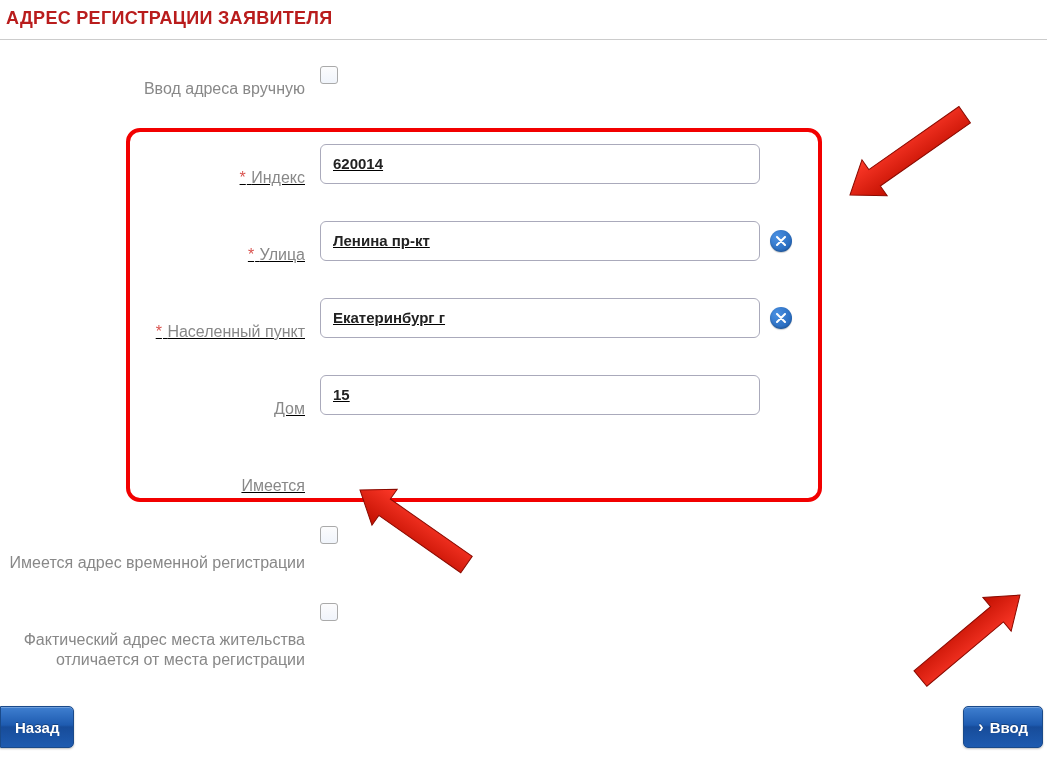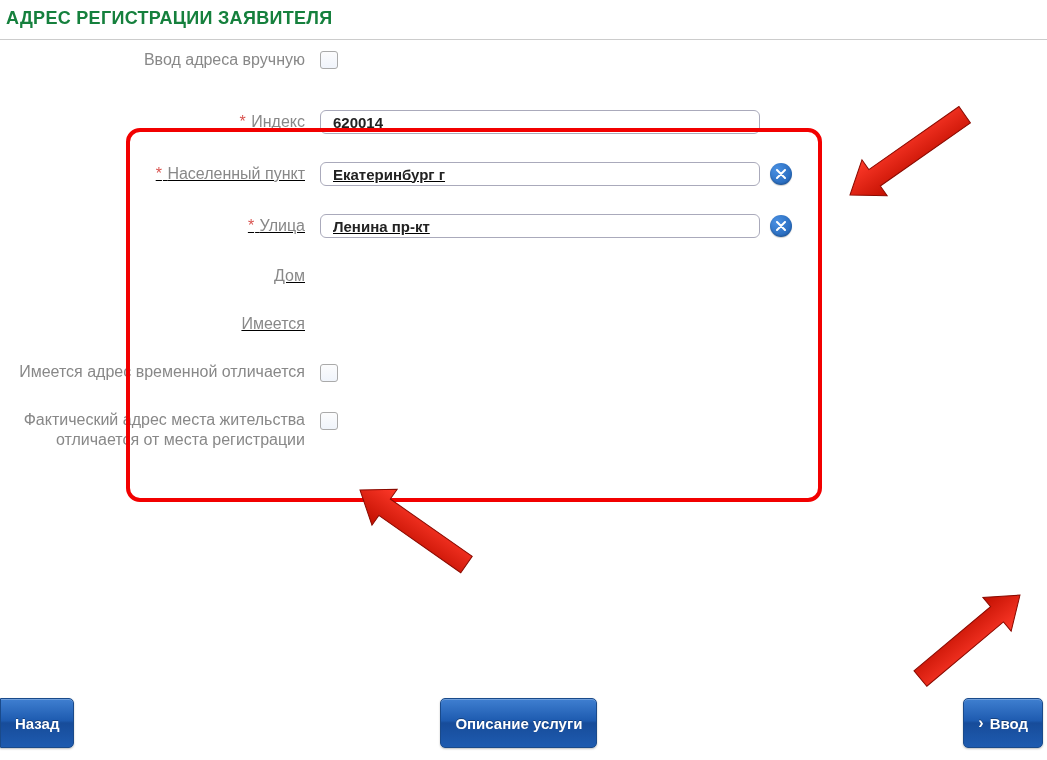--- a/index.html
+++ b/index.html
@@ -15,40 +15,41 @@
       position: relative;
       overflow: hidden;
     }
     .header {
       padding: 8px 6px 10px 6px;
       border-bottom: 1px solid #ccc;
     }
     .header h2 {
       font-size: 18px;
       font-weight: bold;
-      color: #15803d;
+      color: #b91c1c;
       letter-spacing: 0.3px;
     }
     .form-area {
       padding: 10px 0 0 0;
       position: relative;
     }
     .form-row {
       display: flex;
       align-items: center;
       margin-bottom: 28px;
       position: relative;
     }
     .label-col {
       width: 320px;
       text-align: right;
       padding-right: 15px;
       color: #888;
       font-size: 16px;
       line-height: 20px;
+      margin-top: 29px;
     }
     .label-col .req {
       color: #d9534f;
       margin-right: 1px;
     }
     .input-col {
       position: relative;
       display: flex;
       align-items: center;
     }
@@ -56,21 +57,21 @@
       width: 18px;
       height: 18px;
       border: 1px solid #aaa;
       border-radius: 3px;
       background: linear-gradient(#fcfcfd, #f0f4fb);
       display: inline-block;
       position: relative;
     }
     .text-input {
       width: 440px;
-      height: 24px;
+      height: 40px;
       border: 1px solid #aab;
       border-radius: 6px;
       padding: 0 12px;
       font-size: 15px;
       font-weight: bold;
       color: #222;
       background: #fff;
       outline: none;
     }
     .clear-btn {
@@ -108,21 +109,21 @@
       right: 0;
       display: flex;
       justify-content: space-between;
       align-items: center;
       padding: 0 4px 0 0;
     }
     .btn {
       display: inline-flex;
       align-items: center;
       justify-content: center;
-      height: 50px;
+      height: 42px;
       padding: 0 14px;
       border-radius: 5px;
       border: 1px solid #1a4a8a;
       background: linear-gradient(#3f7fd0, #1e5bb0 45%, #174c9a 50%, #1e5bb0);
       color: #fff;
       font-size: 15px;
       font-weight: bold;
       cursor: pointer;
       box-shadow: inset 0 1px 0 rgba(255,255,255,0.25), 0 1px 2px rgba(0,0,0,0.25);
       text-shadow: 0 -1px 0 rgba(0,0,0,0.3);
@@ -174,56 +175,59 @@
   <div class="fields-container">
 
     <div class="form-row">
       <div class="label-col"><span class="req">*</span> <span>Индекс</span></div>
       <div class="input-col">
         <input type="text" class="text-input" value="620014" style="">
       </div>
     </div>
 
     <div class="form-row">
+      <div class="label-col"><span class="req">*</span> <span>Улица</span></div>
+      <div class="input-col">
+        <input type="text" class="text-input" value="Ленина пр-кт" style="">
+        <span class="clear-btn">
+          <svg viewBox="0 0 10 10">
+              <path d="M1 1 L9 9 M9 1 L1 9" stroke="#fff" stroke-width="2" stroke-linecap="round"></path>
+            </svg>
+        </span>
+      </div>
+    </div>
+
+    <div class="form-row">
       <div class="label-col"><span class="req">*</span> <span>Населенный пункт</span></div>
       <div class="input-col">
         <input type="text" class="text-input" value="Екатеринбург г" style="">
         <span class="clear-btn">
           <svg viewBox="0 0 10 10">
               <path d="M1 1 L9 9 M9 1 L1 9" stroke="#fff" stroke-width="2" stroke-linecap="round"></path>
             </svg>
         </span>
       </div>
     </div>
 
     <div class="form-row">
-      <div class="label-col"><span class="req">*</span> <span>Улица</span></div>
-      <div class="input-col">
-        <input type="text" class="text-input" value="Ленина пр-кт" style="">
-        <span class="clear-btn">
-          <svg viewBox="0 0 10 10">
-              <path d="M1 1 L9 9 M9 1 L1 9" stroke="#fff" stroke-width="2" stroke-linecap="round"></path>
-            </svg>
-        </span>
-      </div>
-    </div>
-
-    <div class="form-row">
       <div class="label-col">Дом</div>
+      <div class="input-col">
+        <input type="text" class="text-input" value="15" style="">
+      </div>
     </div>
 
 
     <div class="form-row">
       <div class="label-col">Имеется</div>
     </div>
 
   </div>
 
   <div class="form-row multiline" style="margin-top:10px;">
-    <div class="label-col">Имеется адрес временной отличается</div>
+    <div class="label-col">Имеется адрес временной регистрации</div>
     <div class="input-col">
       <span class="checkbox-wrap"></span>
     </div>
   </div>
 
   <div class="form-row multiline">
     <div class="label-col">Фактический адрес места жительства отличается от места регистрации</div>
     <div class="input-col">
       <span class="checkbox-wrap"></span>
     </div>
@@ -252,20 +256,17 @@
 <svg class="arrow" style="left:870px; top:585px;" width="170" height="130">
   <g transform="translate(150,10) rotate(140)">
     <path d="M0 0 L30 -22 L30 -10 L130 -10 L130 10 L30 10 L30 22 Z" fill="url(#ag1)" stroke="#8a0a00" stroke-width="1"></path>
   </g>
 </svg>
 
 <div class="buttons-row">
   <button class="btn" style="border-top-left-radius:0;border-bottom-left-radius:0;">
     <span>Назад</span>
   </button>
-  <button class="btn center">
-    <span>Описание услуги</span>
-  </button>
   <button class="btn">
     <span class="chev">›</span>
     <span>Ввод</span>
   </button>
 </div>
 
 </body></html>

